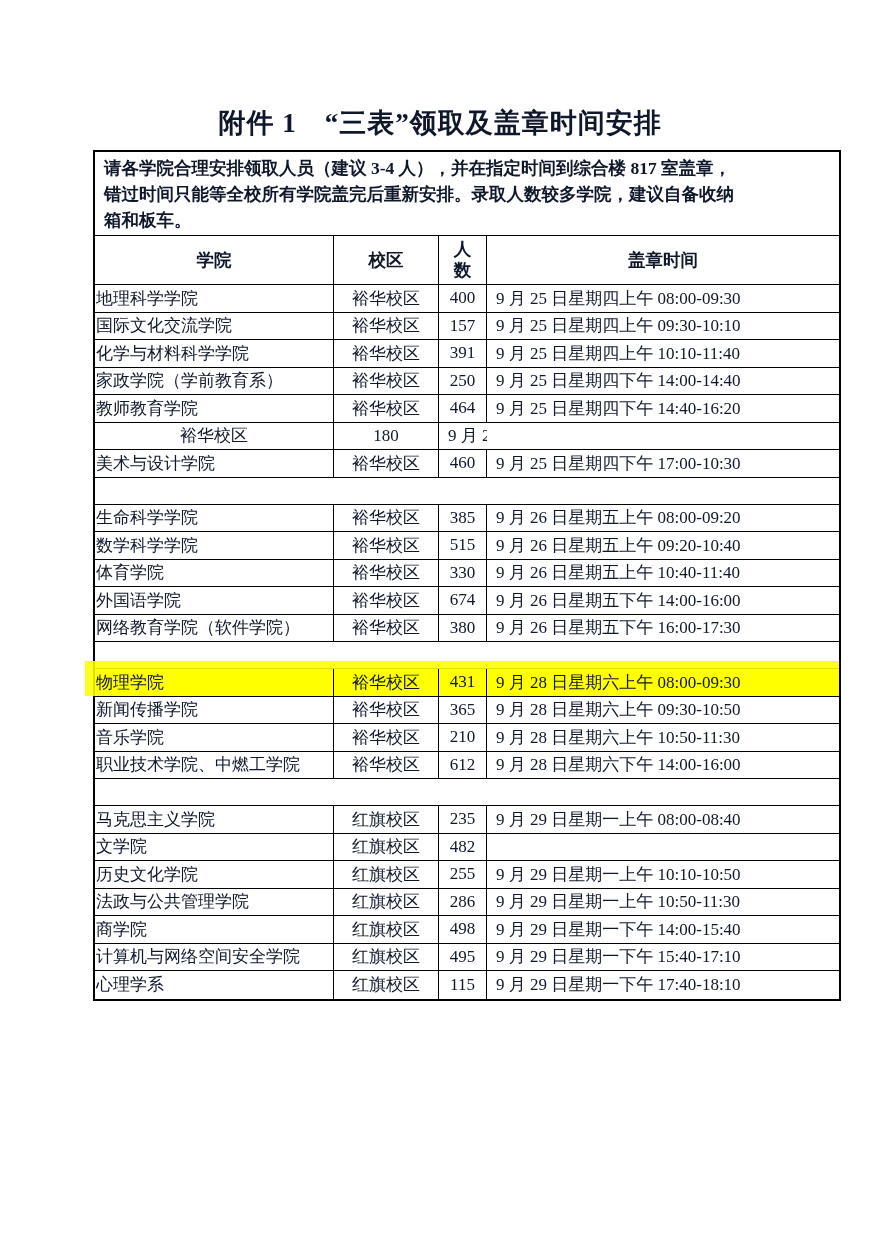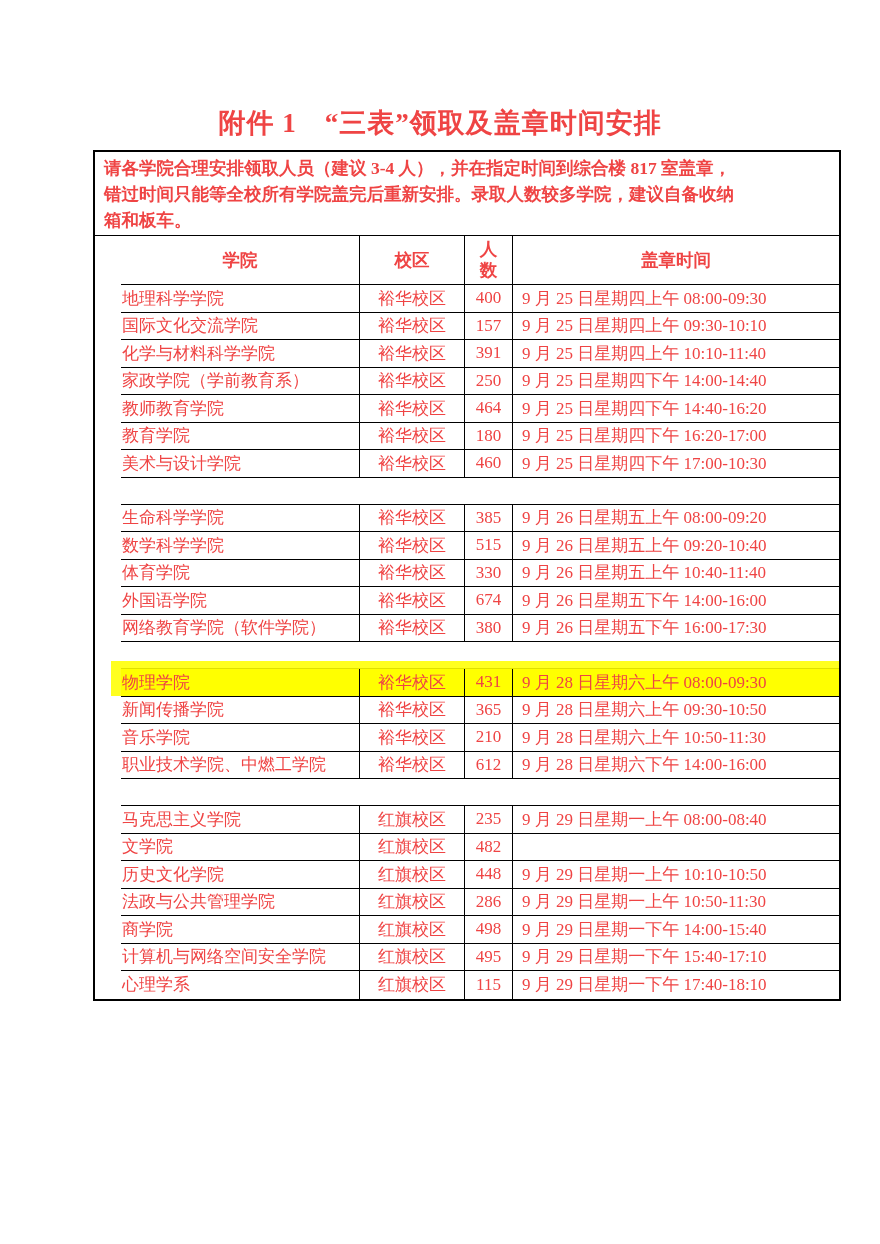--- a/index.html
+++ b/index.html
@@ -2,21 +2,21 @@
 <html style="--hl: #ffff00;"><head>
 <meta charset="utf-8">
 <style>
   * { margin: 0; padding: 0; box-sizing: border-box; }
   html, body { background: #ffffff; }
   .page {
     position: relative;
     width: 880px;
     height: 1244px;
     background: #ffffff;
-    color: #ef4444;
+    color: #0f172a;
     font-family: "Liberation Serif", "DejaVu Serif", serif;
     overflow: hidden;
     border-radius: 17px;
   }
   .title {
     padding-top: 106px;
     text-align: center;
     font-size: 27px;
     font-weight: bold;
     line-height: 34px;
@@ -32,21 +32,20 @@
     border-bottom: 1px solid #000;
     font-size: 17.5px;
     font-weight: bold;
     line-height: 26px;
     padding: 3px 9px 2px 9px;
   }
   .row {
     display: grid;
     grid-template-columns: 239px 105px 48px 1fr;
     border-bottom: 1px solid #000;
-    margin-left: 26px;
   }
   .row.header { height: 49px; font-weight: bold; font-size: 17.5px; }
   .row.data { height: 27.5px; font-size: 17px; }
   .row.spacer { display: block; height: 27px; }
   #rows .row:last-child { border-bottom: none; }
   .cell {
     border-right: 1px solid #000;
     display: flex;
     align-items: center;
     overflow: hidden;
@@ -121,21 +120,20 @@
           <div class="cell c3">250</div>
           <div class="cell c4">9 月 25 日星期四下午 14:00-14:40</div>
         </div>
         <div class="row data">
           <div class="cell c1">教师教育学院</div>
           <div class="cell c2">裕华校区</div>
           <div class="cell c3">464</div>
           <div class="cell c4">9 月 25 日星期四下午 14:40-16:20</div>
         </div>
         <div class="row data">
-          <div class="cell c1">教育学院</div>
           <div class="cell c2">裕华校区</div>
           <div class="cell c3">180</div>
           <div class="cell c4">9 月 25 日星期四下午 16:20-17:00</div>
         </div>
         <div class="row data">
           <div class="cell c1">美术与设计学院</div>
           <div class="cell c2">裕华校区</div>
           <div class="cell c3">460</div>
           <div class="cell c4">9 月 25 日星期四下午 17:00-10:30</div>
         </div>
@@ -203,21 +201,21 @@
           <div class="cell c4">9 月 29 日星期一上午 08:00-08:40</div>
         </div>
         <div class="row data">
           <div class="cell c1">文学院</div>
           <div class="cell c2">红旗校区</div>
           <div class="cell c3">482</div>
         </div>
         <div class="row data">
           <div class="cell c1">历史文化学院</div>
           <div class="cell c2">红旗校区</div>
-          <div class="cell c3">448</div>
+          <div class="cell c3">255</div>
           <div class="cell c4">9 月 29 日星期一上午 10:10-10:50</div>
         </div>
         <div class="row data">
           <div class="cell c1">法政与公共管理学院</div>
           <div class="cell c2">红旗校区</div>
           <div class="cell c3">286</div>
           <div class="cell c4">9 月 29 日星期一上午 10:50-11:30</div>
         </div>
         <div class="row data">
           <div class="cell c1">商学院</div>

